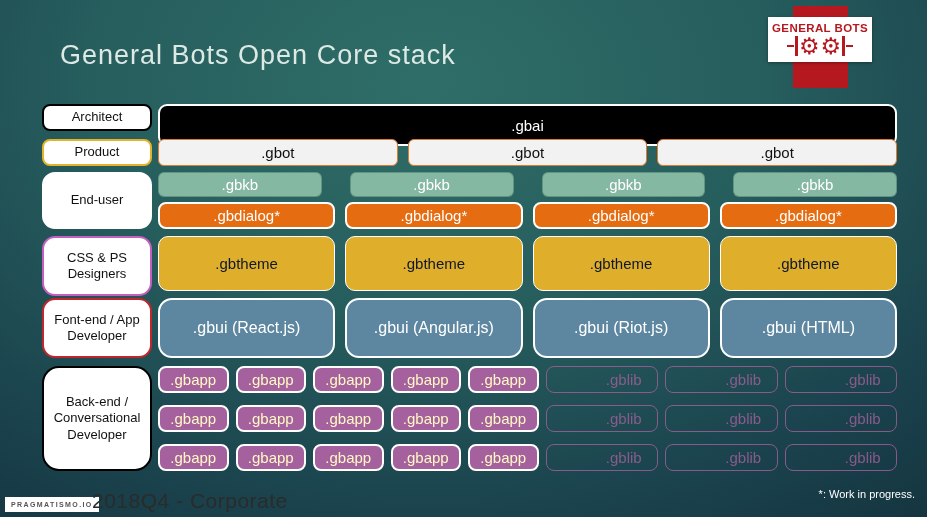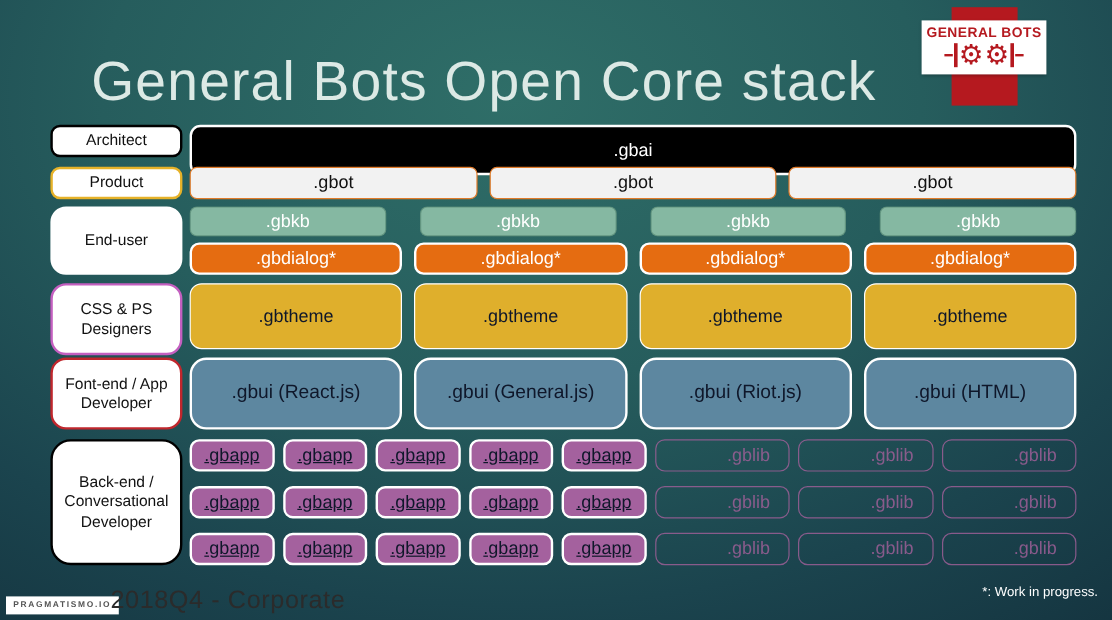--- a/index.html
+++ b/index.html
@@ -5,22 +5,22 @@
   html,body{margin:0;padding:0;}
   body{font-family:"Liberation Sans","DejaVu Sans",sans-serif;}
   .slide{
     position:relative;width:927px;height:517px;overflow:hidden;
     background:
       radial-gradient(ellipse 900px 620px at 46% 16%,
         var(--bg-center,#30706a) 0%, #265d5d 38%, #1b444e 68%, var(--bg-edge,#122e3a) 100%);
   }
   
   .title{
-    position:absolute;left:76px;top:40px;width:700px;
-    font-size:46px;letter-spacing:1px;color:var(--title-color,#dce9e5);
+    position:absolute;left:60px;top:40px;width:700px;
+    font-size:27px;letter-spacing:1px;color:var(--title-color,#dce9e5);
     font-weight:400;
   }
   
   .logo-ribbon{position:absolute;left:793px;top:6px;width:55px;height:82px;
     background:var(--brand-red,#b5191f);z-index:1;}
   .logo-card{position:absolute;left:768px;top:17px;width:104px;height:45px;
     background:#fff;z-index:2;display:flex;flex-direction:column;align-items:center;
     justify-content:center;gap:1px;box-shadow:0 1px 3px rgba(0,0,0,.35);}
   .logo-brand{font-size:11.5px;font-weight:bold;color:var(--brand-red,#b5191f);
     letter-spacing:.4px;white-space:nowrap;}
@@ -54,24 +54,24 @@
     font-size:15px;box-sizing:border-box;white-space:nowrap;}
   .box-gbai{background:var(--gbai-bg,#000);color:#fff;border:2px solid #fff;border-radius:9px;}
   .box-gbot{background:var(--gbot-bg,#f2f2f2);color:#111;
     border:1.5px solid var(--gbot-border,#e07b2a);border-radius:6px;}
   .box-gbkb{background:var(--gbkb-bg,#85b8a2);color:#fff;border-radius:6px;
     border:1px solid rgba(70,120,100,.55);}
   .box-gbdialog{background:var(--gbdialog-bg,#e56c11);color:#fff;
     border:2px solid #fff;border-radius:8px;}
   .box-gbtheme{background:var(--gbtheme-bg,#dfaf2c);color:#0f172a;
     border:1.5px solid #fff;border-radius:10px;}
-  .box-gbui{background:var(--gbui-bg,#5d87a0);color:#0f172a;font-size:16px;
+  .box-gbui{background:var(--gbui-bg,#5d87a0);color:#ffffff;font-size:16px;
     border:2px solid #fff;border-radius:14px;}
-  .box-gbapp{background:var(--gbapp-bg,#a4619e);color:#0f172a;
-    border:2px solid #fff;border-radius:8px;text-decoration:underline;}
+  .box-gbapp{background:var(--gbapp-bg,#a4619e);color:#fef9c3;
+    border:2px solid #fff;border-radius:8px;}
   .box-gblib{background:transparent;color:var(--gblib-border,#9c5f96);
     border:1.5px solid var(--gblib-border,#9c5f96);border-radius:8px;opacity:.85;padding-left:44px;}
   
   .footnote{position:absolute;right:12px;top:488px;font-size:11px;color:#fff;}
   .footer-badge{position:absolute;left:5px;top:497px;background:#fff;color:#555;
     font-size:7px;font-weight:bold;letter-spacing:1.4px;padding:4px 6px;}
   .footer-text{position:absolute;left:92px;top:489px;font-size:21px;color:#2b2b2b;
     letter-spacing:.5px;}
 </style>
 </head>
@@ -127,21 +127,21 @@
 
   <div class="row row-gbtheme">
     <div class="box box-gbtheme">.gbtheme</div>
     <div class="box box-gbtheme">.gbtheme</div>
     <div class="box box-gbtheme">.gbtheme</div>
     <div class="box box-gbtheme">.gbtheme</div>
   </div>
 
   <div class="row row-gbui">
     <div class="box box-gbui">.gbui (React.js)</div>
-    <div class="box box-gbui">.gbui (General.js)</div>
+    <div class="box box-gbui">.gbui (Angular.js)</div>
     <div class="box box-gbui">.gbui (Riot.js)</div>
     <div class="box box-gbui">.gbui (HTML)</div>
   </div>
 
   <div class="row row-dev1">
     <div class="box box-gbapp">.gbapp</div>
     <div class="box box-gbapp">.gbapp</div>
     <div class="box box-gbapp">.gbapp</div>
     <div class="box box-gbapp">.gbapp</div>
     <div class="box box-gbapp">.gbapp</div>

